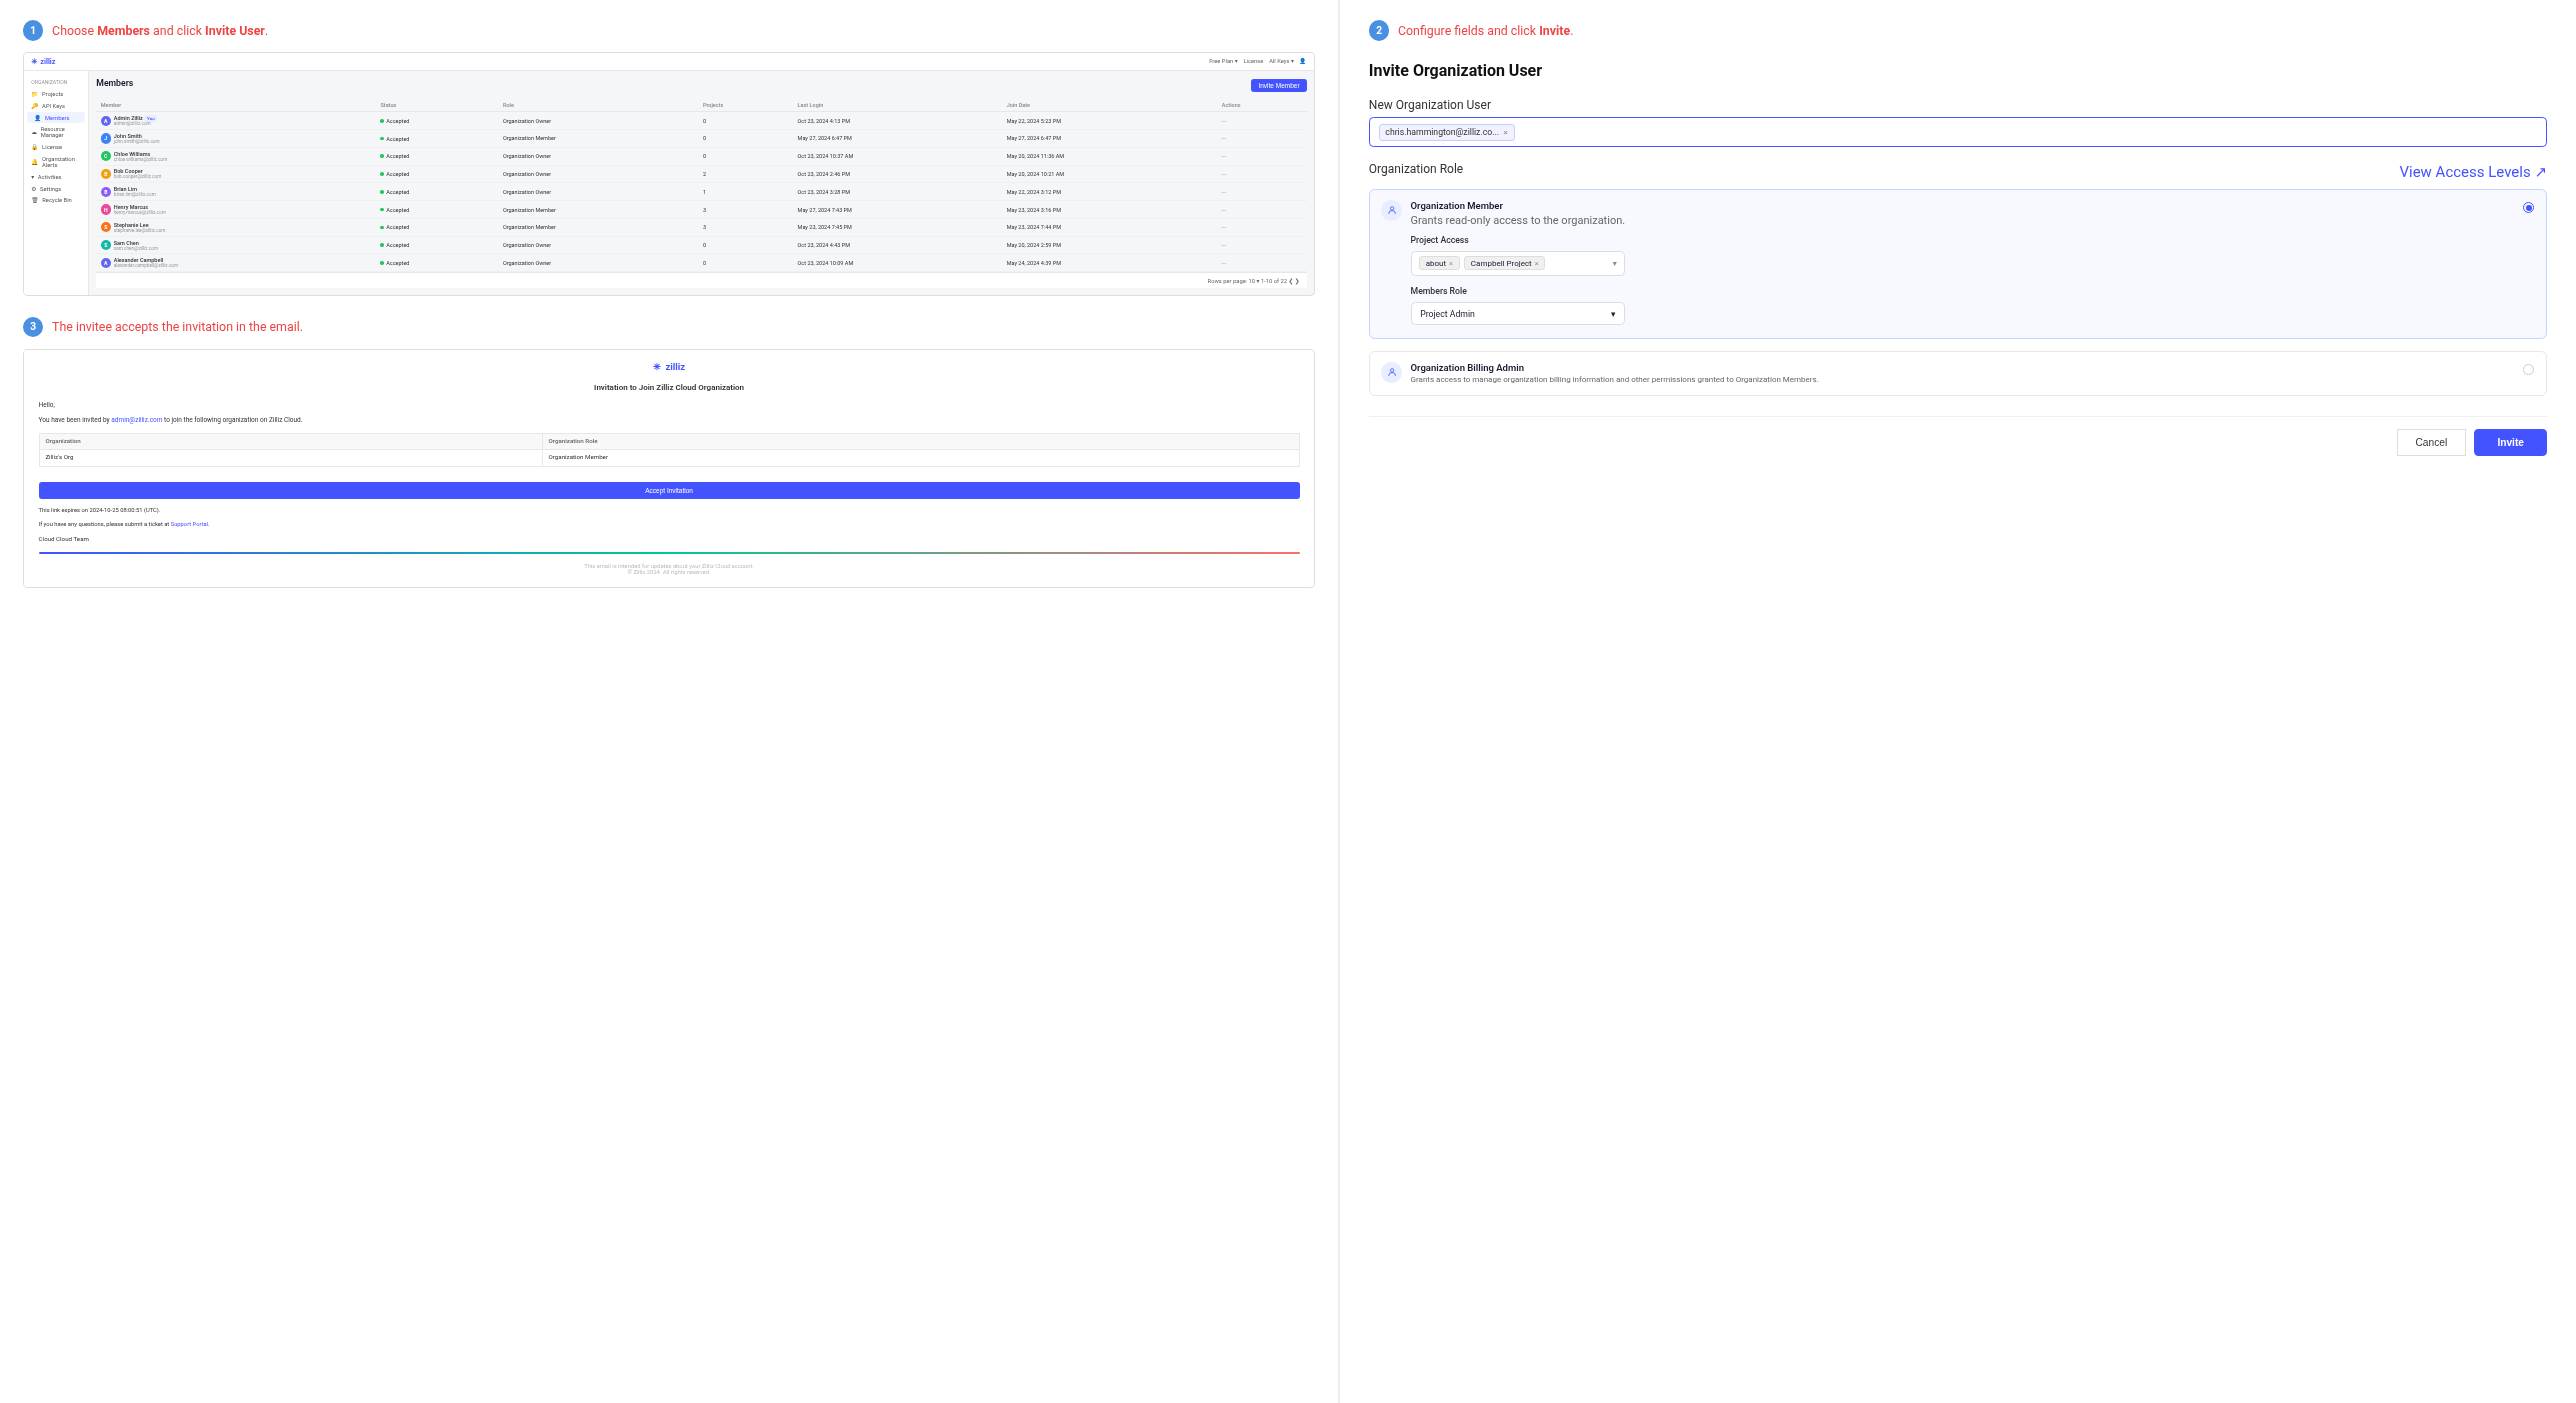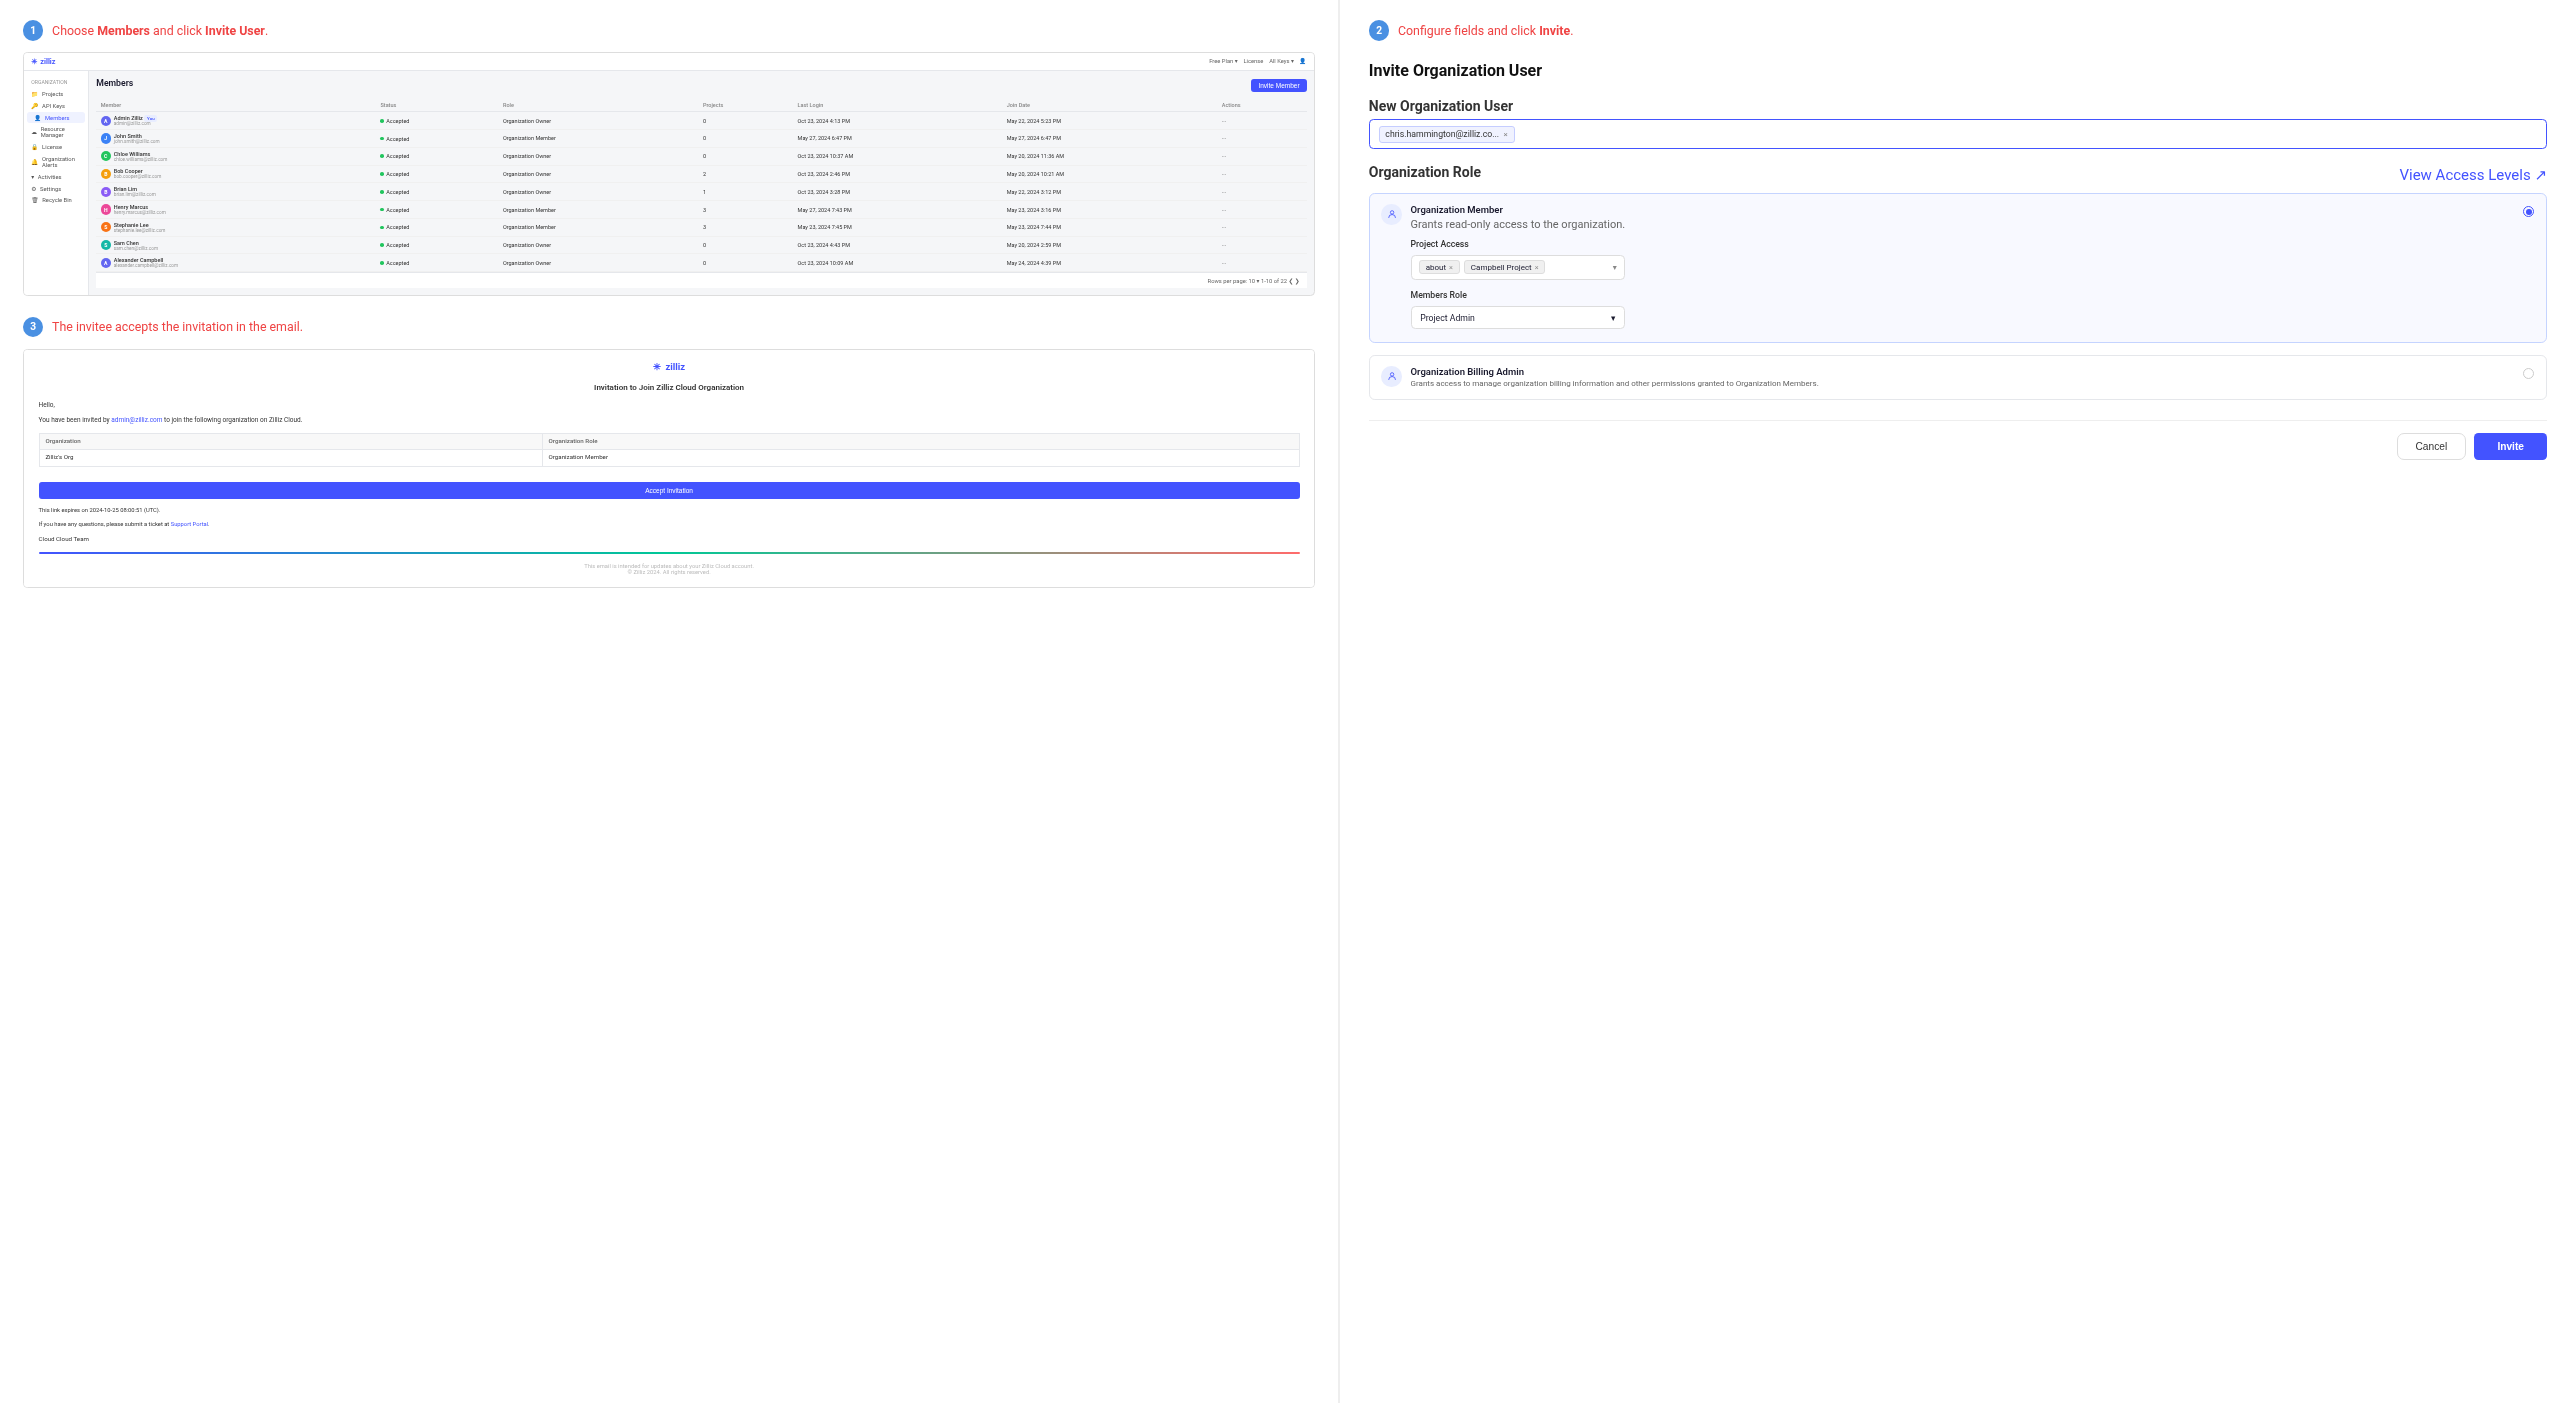--- a/index.html
+++ b/index.html
@@ -268,23 +268,23 @@
       gap: 8.7px;
       margin-bottom: 20.4px;
     }
     .invite-title {
       font-size: 16px;
       font-weight: 700;
       margin-bottom: 17.5px;
       color: #111;
     }
     .field-label {
-      font-size: 14px;
+      font-size: 12px;
       color: #333;
-      font-weight: 700;
+      font-weight: 400;
       margin-bottom: 5.8px;
     }
     .email-input-box {
       border: 1.1px solid #4353FF;
       border-radius: 4.4px;
       padding: 5.8px 8.7px;
       display: flex;
       align-items: center;
       gap: 5.8px;
       margin-bottom: 14.6px;
@@ -456,21 +456,21 @@
       display: flex;
       justify-content: flex-end;
       gap: 8.7px;
       margin-top: 20.4px;
       padding-top: 11.6px;
       border-top: 0.7px solid #eee;
     }
     .cancel-btn {
       padding: 7.3px 17.5px;
       border: 0.7px solid #ddd;
-      border-radius: 7px;
+      border-radius: 0;
       background: #fff;
       color: #333;
       font-size: 10.2px;
       cursor: pointer;
     }
     .invite-btn {
       padding: 7.3px 23px;
       border: none;
       border-radius: 4.4px;
       background: #4353FF;

